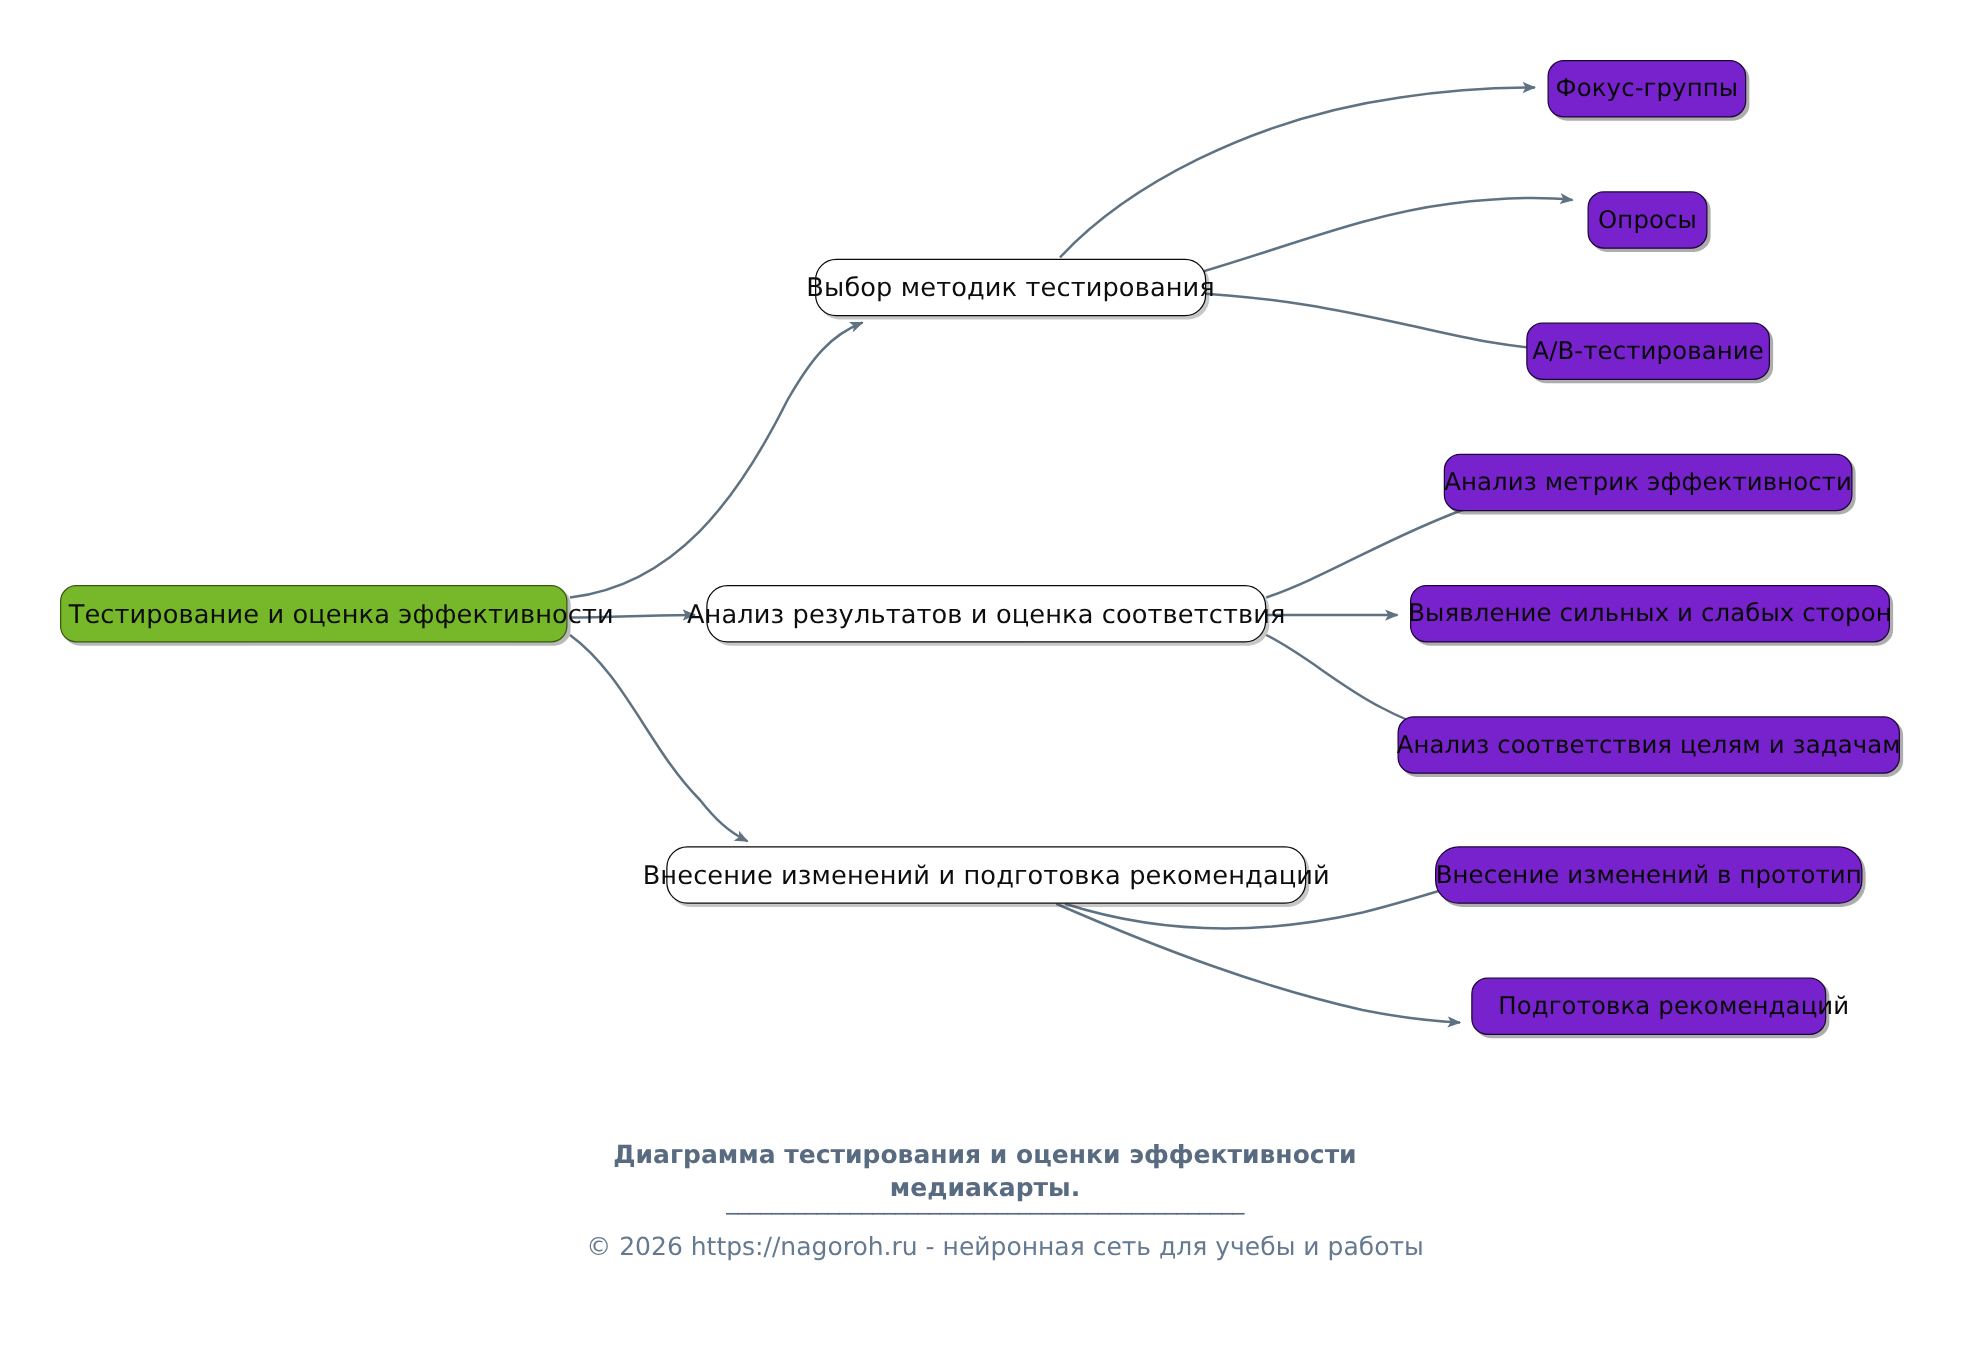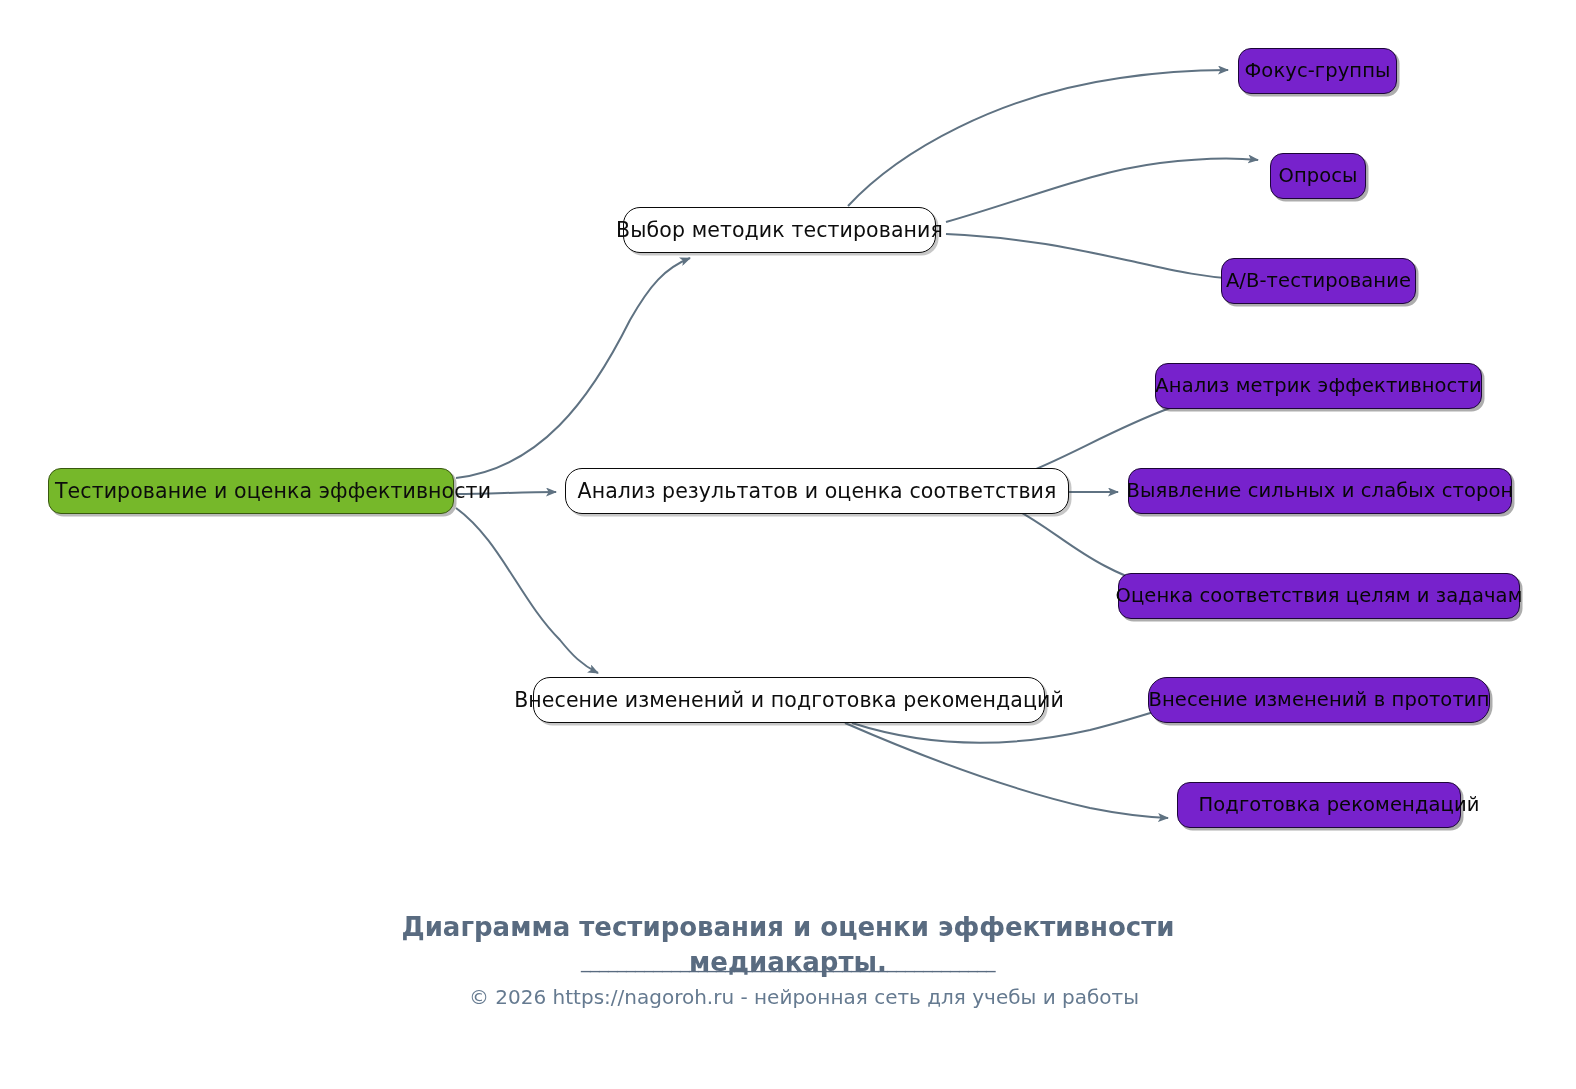--- a/index.html
+++ b/index.html
@@ -63,21 +63,21 @@
     text-align: right;
   }
   .footer {
     position: absolute;
     left: 0;
     width: 1576px;
     text-align: center;
   }
   #caption {
     top: 910px;
-    font-size: 26px;
+    font-size: 20px;
     font-weight: bold;
     color: #596b80;
     line-height: 1.35;
     font-family: "DejaVu Sans", sans-serif;
   }
   #rule {
     top: 950px;
     font-size: 19px;
     font-weight: normal;
     color: #596b80;
@@ -119,44 +119,44 @@
 
       <path d="M 852,723 C 930,748 1010,748 1090,730 C 1130,720 1160,710 1192,700"></path>
       <path d="M 845,723 C 930,760 1010,790 1090,808 C 1120,814 1145,817 1168,818"></path>
     </g>
   </svg>
 
   <div class="node node-root" style="left:48px; top:468px; width:406px; height:46px;padding-left:44px;">
     <span>Тестирование и оценка эффективности</span>
   </div>
 
-  <div class="node node-branch" style="left:623px; top:207px; width:313px; height:46px;">
+  <div class="node node-branch" style="left:652px; top:207px; width:313px; height:46px;">
     <span>Выбор методик тестирования</span>
   </div>
   <div class="node node-leaf" style="left:1238px; top:48px; width:159px; height:46px;">
     <span>Фокус-группы</span>
   </div>
   <div class="node node-leaf" style="left:1270px; top:153px; width:96px; height:46px;">
     <span>Опросы</span>
   </div>
   <div class="node node-leaf" style="left:1221px; top:258px; width:195px; height:46px;">
     <span>A/B-тестирование</span>
   </div>
 
-  <div class="node node-branch" style="left:565px; top:468px; width:504px; height:46px;">
+  <div class="node node-branch" style="left:565px; top:468px; width:448px; height:46px;">
     <span>Анализ результатов и оценка соответствия</span>
   </div>
   <div class="node node-leaf" style="left:1155px; top:363px; width:327px; height:46px;">
     <span>Анализ метрик эффективности</span>
   </div>
   <div class="node node-leaf" style="left:1128px; top:468px; width:384px; height:46px;">
     <span>Выявление сильных и слабых сторон</span>
   </div>
   <div class="node node-leaf" style="left:1118px; top:573px; width:402px; height:46px;">
-    <span>Оценка соответствия целям и задачам</span>
+    <span>Анализ соответствия целям и задачам</span>
   </div>
 
   <div class="node node-branch" style="left:533px; top:677px; width:512px; height:46px;">
     <span>Внесение изменений и подготовка рекомендаций</span>
   </div>
   <div class="node node-leaf" style="left:1148px; top:677px; width:342px; height:46px;border-radius:19px;">
     <span>Внесение изменений в прототип</span>
   </div>
   <div class="node node-leaf" style="left:1177px; top:782px; width:284px; height:46px;padding-left:40px;">
     <span>Подготовка рекомендаций</span>

